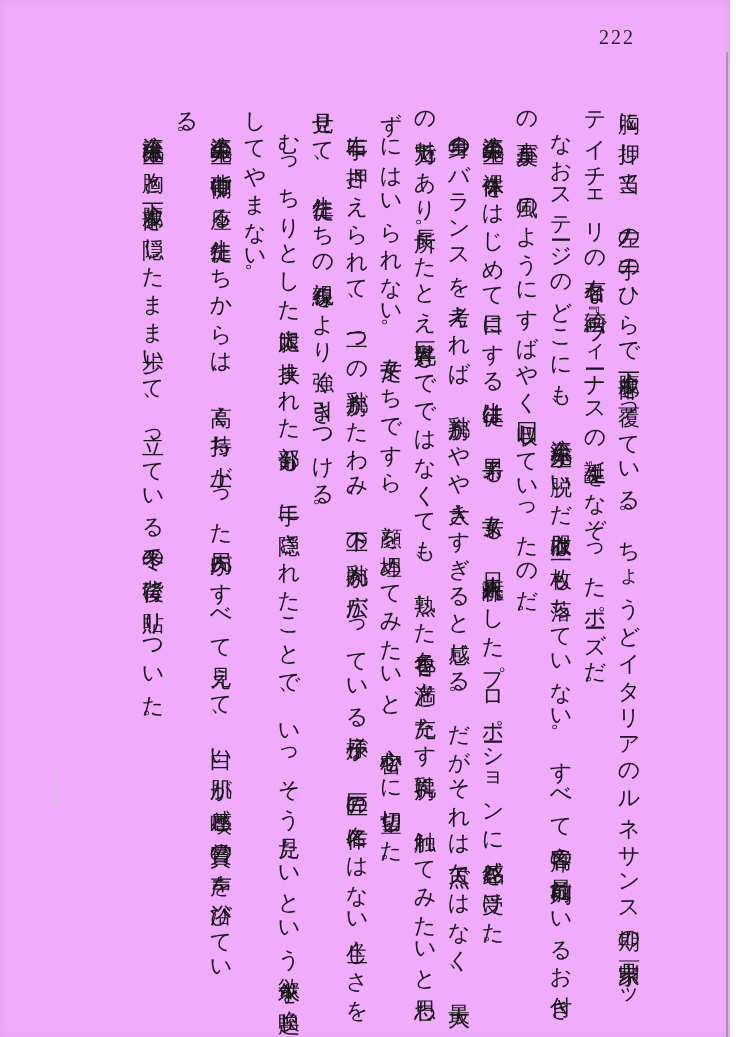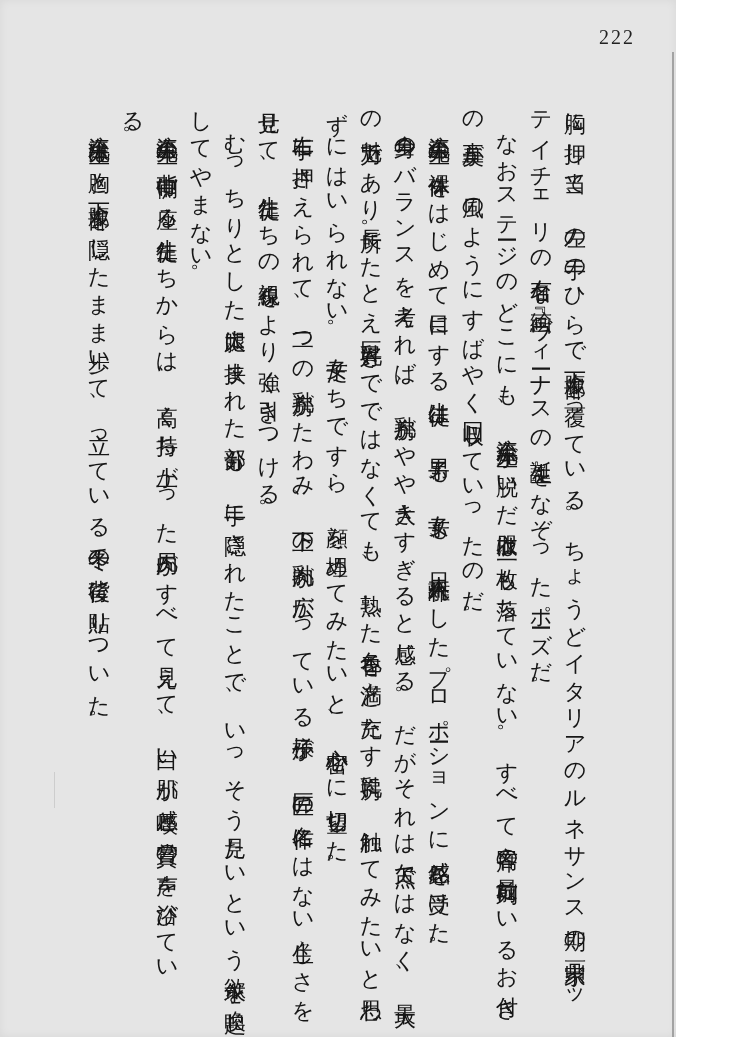--- a/index.html
+++ b/index.html
@@ -3,23 +3,23 @@
 <meta charset="utf-8">
 <style>
   html, body {
     margin: 0;
     padding: 0;
     background: #ffffff;
     font-family: "Liberation Serif", "DejaVu Serif", serif;
   }
   .page {
     position: relative;
-    width: 676px;
+    width: 730px;
     height: 1037px;
-    background: #e5e5e5;
+    background: #f0abfc;
     overflow: hidden;
     box-shadow: inset 0 0 10px rgba(0,0,0,0.06);
   }
   
   .edge-line-right {
     position: absolute;
     top: 52px;
     bottom: 0;
     right: 2px;
     width: 2px;

